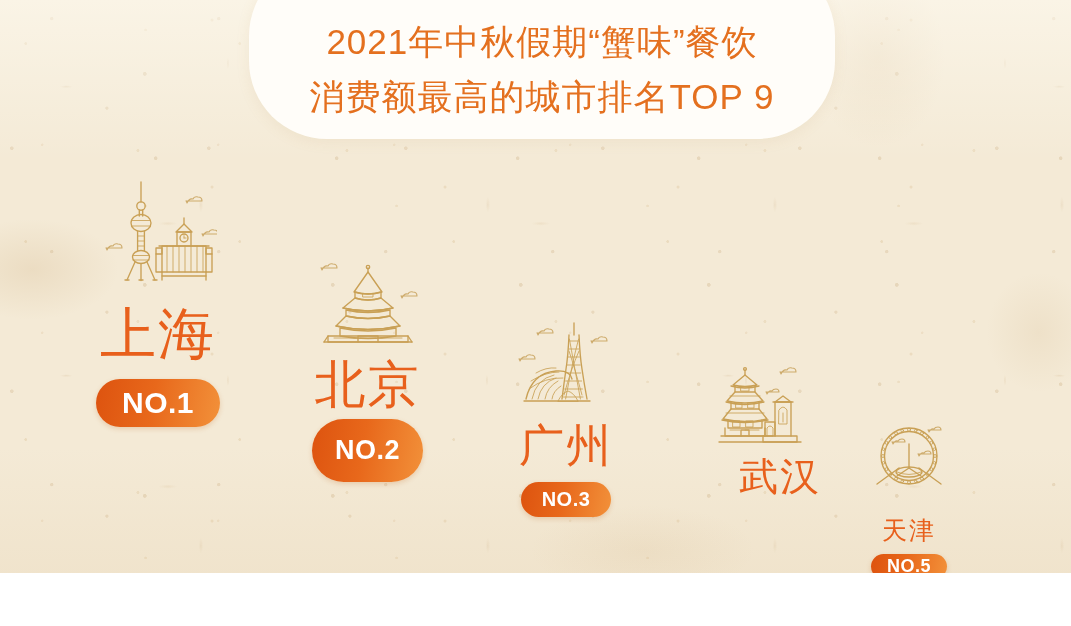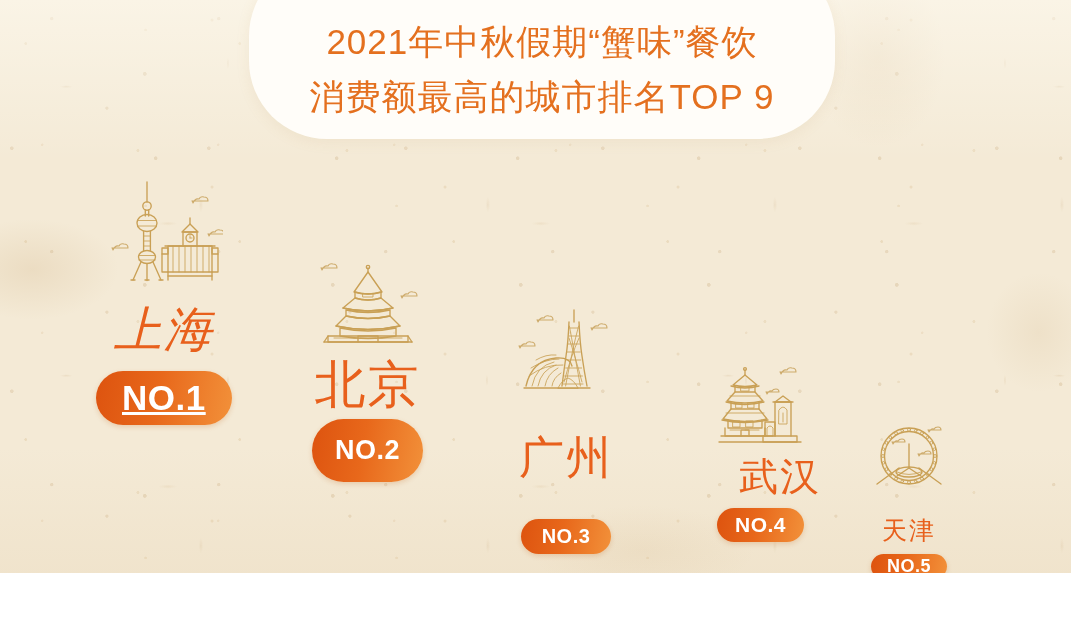--- a/index.html
+++ b/index.html
@@ -115,28 +115,28 @@
     font-weight: bold;
     border-radius: 999px;
     text-align: center;
     letter-spacing: 0.5px;
     white-space: nowrap;
     box-shadow: 0 2px 5px rgba(190,95,25,0.22);
   }
 
   
   #city-1 { left: 96px;  top: 176px; }
-  #city-1 .city-name  { font-size: 48px; margin-top: 12px; font-style: italic; }
-  #city-1 .rank-badge { font-size: 35px; padding: 7px 26px; margin-top: 17px; text-decoration: underline; }
+  #city-1 .city-name  { font-size: 56px; margin-top: 12px; }
+  #city-1 .rank-badge { font-size: 30px; padding: 7px 26px; margin-top: 17px; }
 
   #city-2 { left: 312px; top: 258px; }
   #city-2 .city-name  { font-size: 51px; margin-top: 11px; }
   #city-2 .rank-badge { font-size: 27px; padding: 16px 23px; margin-top: 9px; }
 
-  #city-3 { left: 518px; top: 308px; gap: 25px; }
+  #city-3 { left: 518px; top: 321px; }
   #city-3 .city-name  { font-size: 45px; margin-top: 10px; }
   #city-3 .rank-badge { font-size: 20px; padding: 6px 21px; margin-top: 14px; }
 
   #city-4 { left: 700px; top: 366px; }
   #city-4 .city-name  { font-size: 39px; margin-top: 9px; margin-left: 39px; }
   #city-4 .rank-badge { font-size: 21px; padding: 5px 18px; margin-top: 12px; }
 
   #city-5 { left: 869px; top: 422px; }
   #city-5 .city-name  { font-size: 25px; margin-top: 20px; }
   #city-5 .rank-badge { font-size: 18px; padding: 2px 16px; margin-top: 11px; }
@@ -309,21 +309,20 @@
         <path class="lm-thin" d="M62 44 q4 -6 8 0 v14 h-8 z"></path>
         <path class="lm-thin" d="M66 47 v9"></path>
 
         <path class="lm" d="M48 70 v-14 h10 v14"></path>
         <path class="lm-thin" d="M50 70 v-8 q3 -4 6 0 v8"></path>
         <path class="lm" d="M46 70 h34 v6 h-34 z"></path>
         <path class="lm" d="M2 76 h82"></path>
       </svg>
     </div>
     <div class="city-name">武汉</div>
-    <div class="rank-badge">NO.4</div>
   </div>
 
   <div class="city" id="city-5">
     <div class="city-icon">
       <svg width="80" height="76" viewBox="0 0 80 76">
         <path class="lm-cloud" d="M60 10 q2-4 5-3 q1-2 4-2 q3 0 3 3 h-13 q0 -1 1 2 z"></path>
         <path class="lm-cloud" d="M24 22 q2-4 5-3 q1-2 4-2 q3 0 3 3 h-13 q0 -1 1 2 z"></path>
         <path class="lm-cloud" d="M50 34 q2-4 5-3 q1-2 4-2 q3 0 3 3 h-13 q0 -1 1 2 z"></path>
 
         <circle class="lm" cx="40" cy="34" r="28"></circle>

